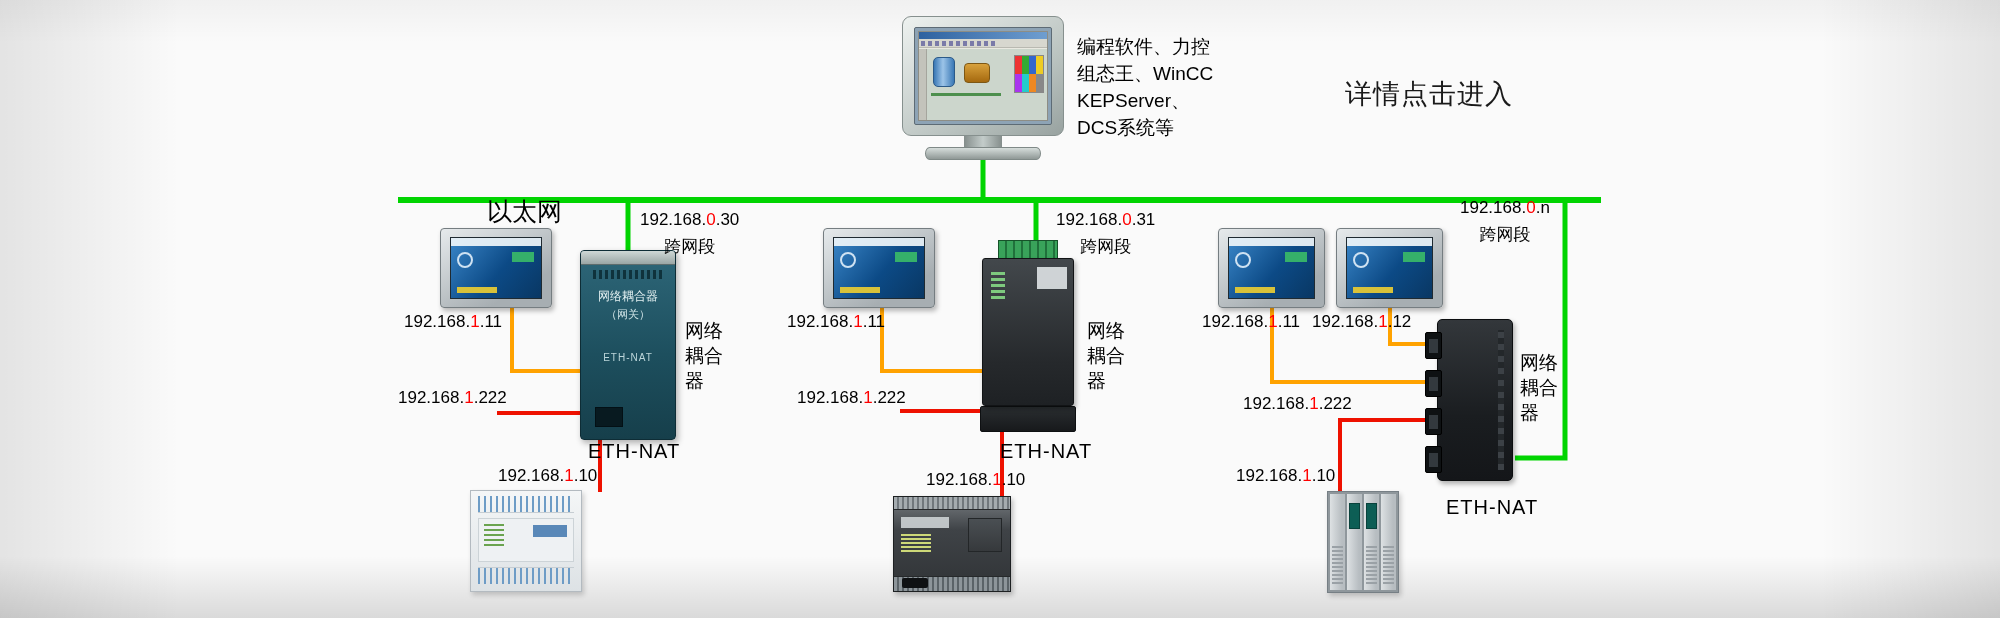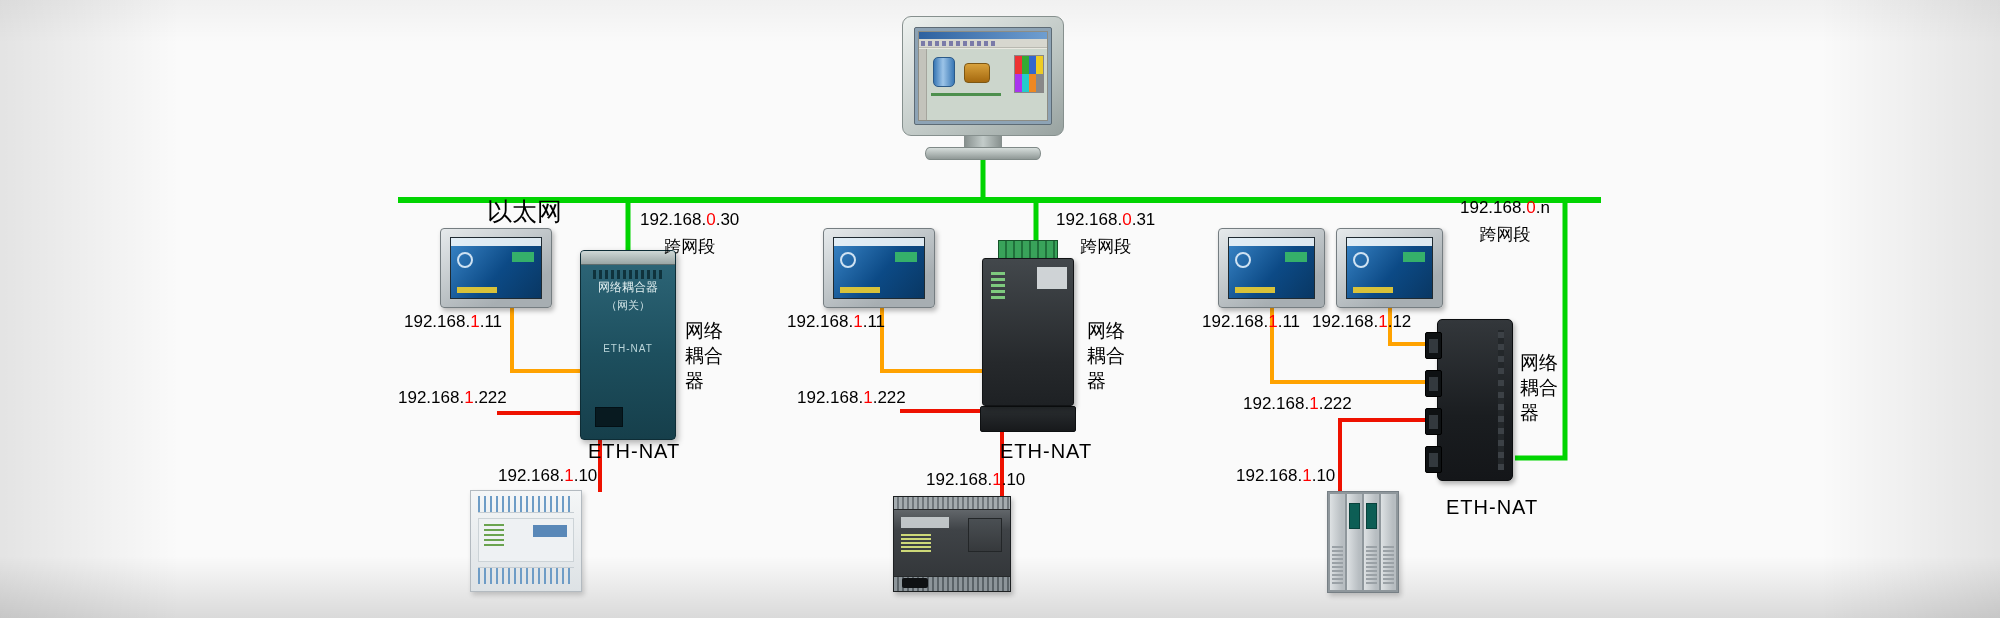--- a/index.html
+++ b/index.html
@@ -54,21 +54,21 @@
 .hmi-screen{width:100%;height:100%;border:1px solid #1f2a31;background:linear-gradient(130deg,#3a86c8,#0c4a86 55%,#093763);position:relative;overflow:hidden;}
 .hmi-top{position:absolute;top:0;left:0;right:0;height:8px;background:rgba(240,246,250,.92);}
 .hmi-el1{position:absolute;left:6px;top:14px;width:16px;height:16px;border:2px solid #cfe2f2;border-radius:50%;}
 .hmi-el2{position:absolute;right:7px;top:14px;width:22px;height:10px;background:#35b06a;}
 .hmi-el3{position:absolute;left:6px;bottom:5px;width:40px;height:6px;background:#d8c23a;}
 
 
 .coupler1{position:absolute;left:580px;top:250px;width:96px;height:190px;background:linear-gradient(#2e6779,#1d4f5e 55%,#163f4b);border:1px solid #0e2d36;border-radius:4px;box-shadow:2px 3px 6px rgba(0,0,0,.3);}
 .c1-cap{height:14px;background:linear-gradient(#cfd8d6,#9aa6a5);border-bottom:1px solid #5d6c6d;border-radius:3px 3px 0 0;}
 .c1-vents{height:9px;margin:5px 12px 0;background:repeating-linear-gradient(90deg,#0f323c 0 3px,transparent 3px 6px);}
-.c1-t1{text-align:center;font-size:12px;color:#e4f1f2;}
+.c1-t1{margin-top:9px;text-align:center;font-size:12px;color:#e4f1f2;}
 .c1-t2{text-align:center;font-size:11px;color:#cfe3e6;margin-top:2px;}
 .c1-nat{text-align:center;font-size:10px;color:#bcd6da;letter-spacing:1px;margin-top:30px;}
 .c1-port{position:absolute;bottom:12px;left:14px;width:28px;height:20px;background:#081a20;border:1px solid #031015;}
 
 
 .coupler2{position:absolute;left:982px;top:240px;width:92px;height:194px;}
 .c2-term{height:18px;margin:0 16px;background:repeating-linear-gradient(90deg,#39a35a 0 6px,#20713b 6px 8px);border:1px solid #165229;border-bottom:none;}
 .c2-body{height:148px;background:linear-gradient(#43484c,#26292c 70%,#1e2124);border:1px solid #121416;border-radius:3px;position:relative;box-shadow:2px 3px 5px rgba(0,0,0,.3);}
 .c2-label{position:absolute;right:6px;top:8px;width:30px;height:22px;background:#dfe3e5;opacity:.9;}
 .c2-leds{position:absolute;left:8px;top:10px;width:14px;height:30px;background:repeating-linear-gradient(0deg,#7ec97e 0 3px,transparent 3px 6px);}
@@ -225,20 +225,27 @@
     <div class="plc3">
       <div class="p3-slat p3-vents"></div>
       <div class="p3-slat p3-screen"></div>
       <div class="p3-slat p3-screen p3-vents"></div>
       <div class="p3-slat p3-vents"></div>
     </div>
   </div>
 
   <div class="layer labels">
     <div class="eth-label">以太网</div>
+    <div class="cta">详情点击进入</div>
+    <div class="mon-caption">
+      <div>编程软件、力控</div>
+      <div>组态王、WinCC</div>
+      <div>KEPServer、</div>
+      <div>DCS系统等</div>
+    </div>
 
     <div class="ip" style="left:640px;top:210px">
       <div><span>192.168.</span><span class="seg">0</span><span>.30</span></div>
       <div class="sub">跨网段</div>
     </div>
     <div class="ip" style="left:404px;top:312px"><span>192.168.</span><span class="seg">1</span><span>.11</span></div>
     <div class="ip" style="left:398px;top:388px"><span>192.168.</span><span class="seg">1</span><span>.222</span></div>
     <div class="ip" style="left:498px;top:466px"><span>192.168.</span><span class="seg">1</span><span>.10</span></div>
     <div class="role" style="left:685px;top:318px">
       <div>网络</div>

